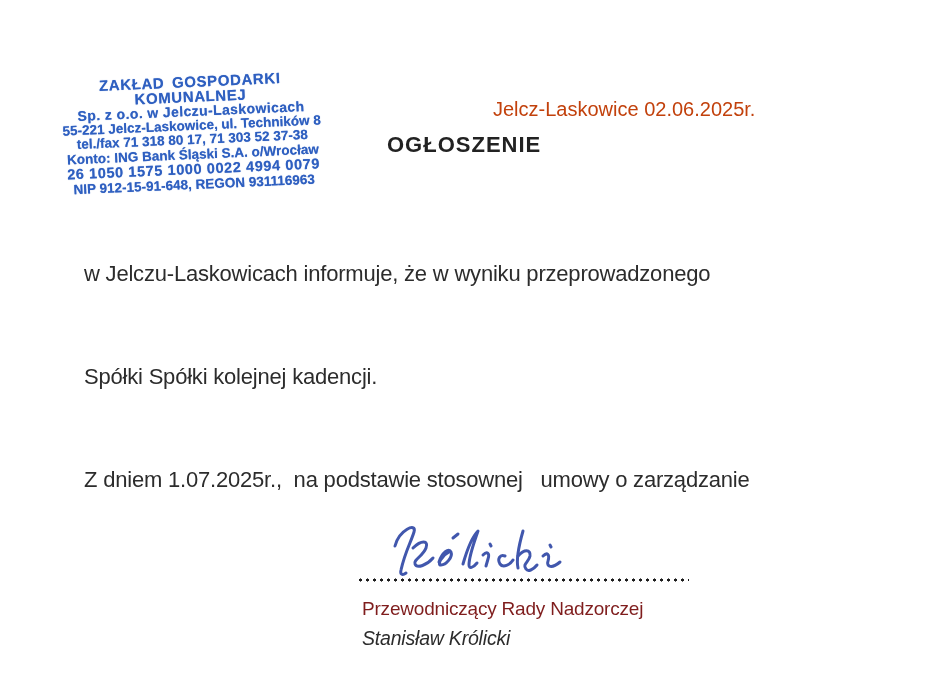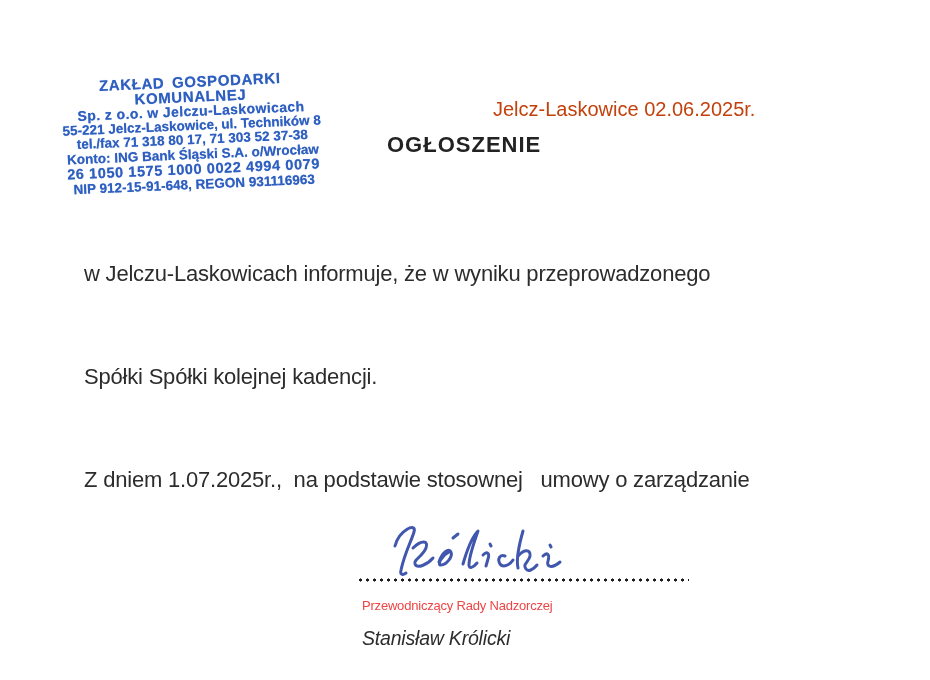--- a/index.html
+++ b/index.html
@@ -59,21 +59,21 @@
   }
   .dotline{
     position:absolute;left:357px;top:578px;
     width:332px;height:4px;
     background-image:radial-gradient(circle, #1c1c1c 1.4px, transparent 1.7px);
     background-size:7px 4px;
     background-repeat:repeat-x;
   }
   .sig-role{
     position:absolute;left:362px;top:598px;
-    font-size:13px;color:#ef4444;letter-spacing:-0.2px;
+    font-size:19px;color:#7f1d1d;letter-spacing:-0.2px;
   }
   .sig-name{
     position:absolute;left:362px;top:627px;
     font-size:19.5px;color:#2c2c2c;letter-spacing:-0.2px;font-style:italic;
   }
 </style>
 </head>
 <body>
 
 <div class="page">

